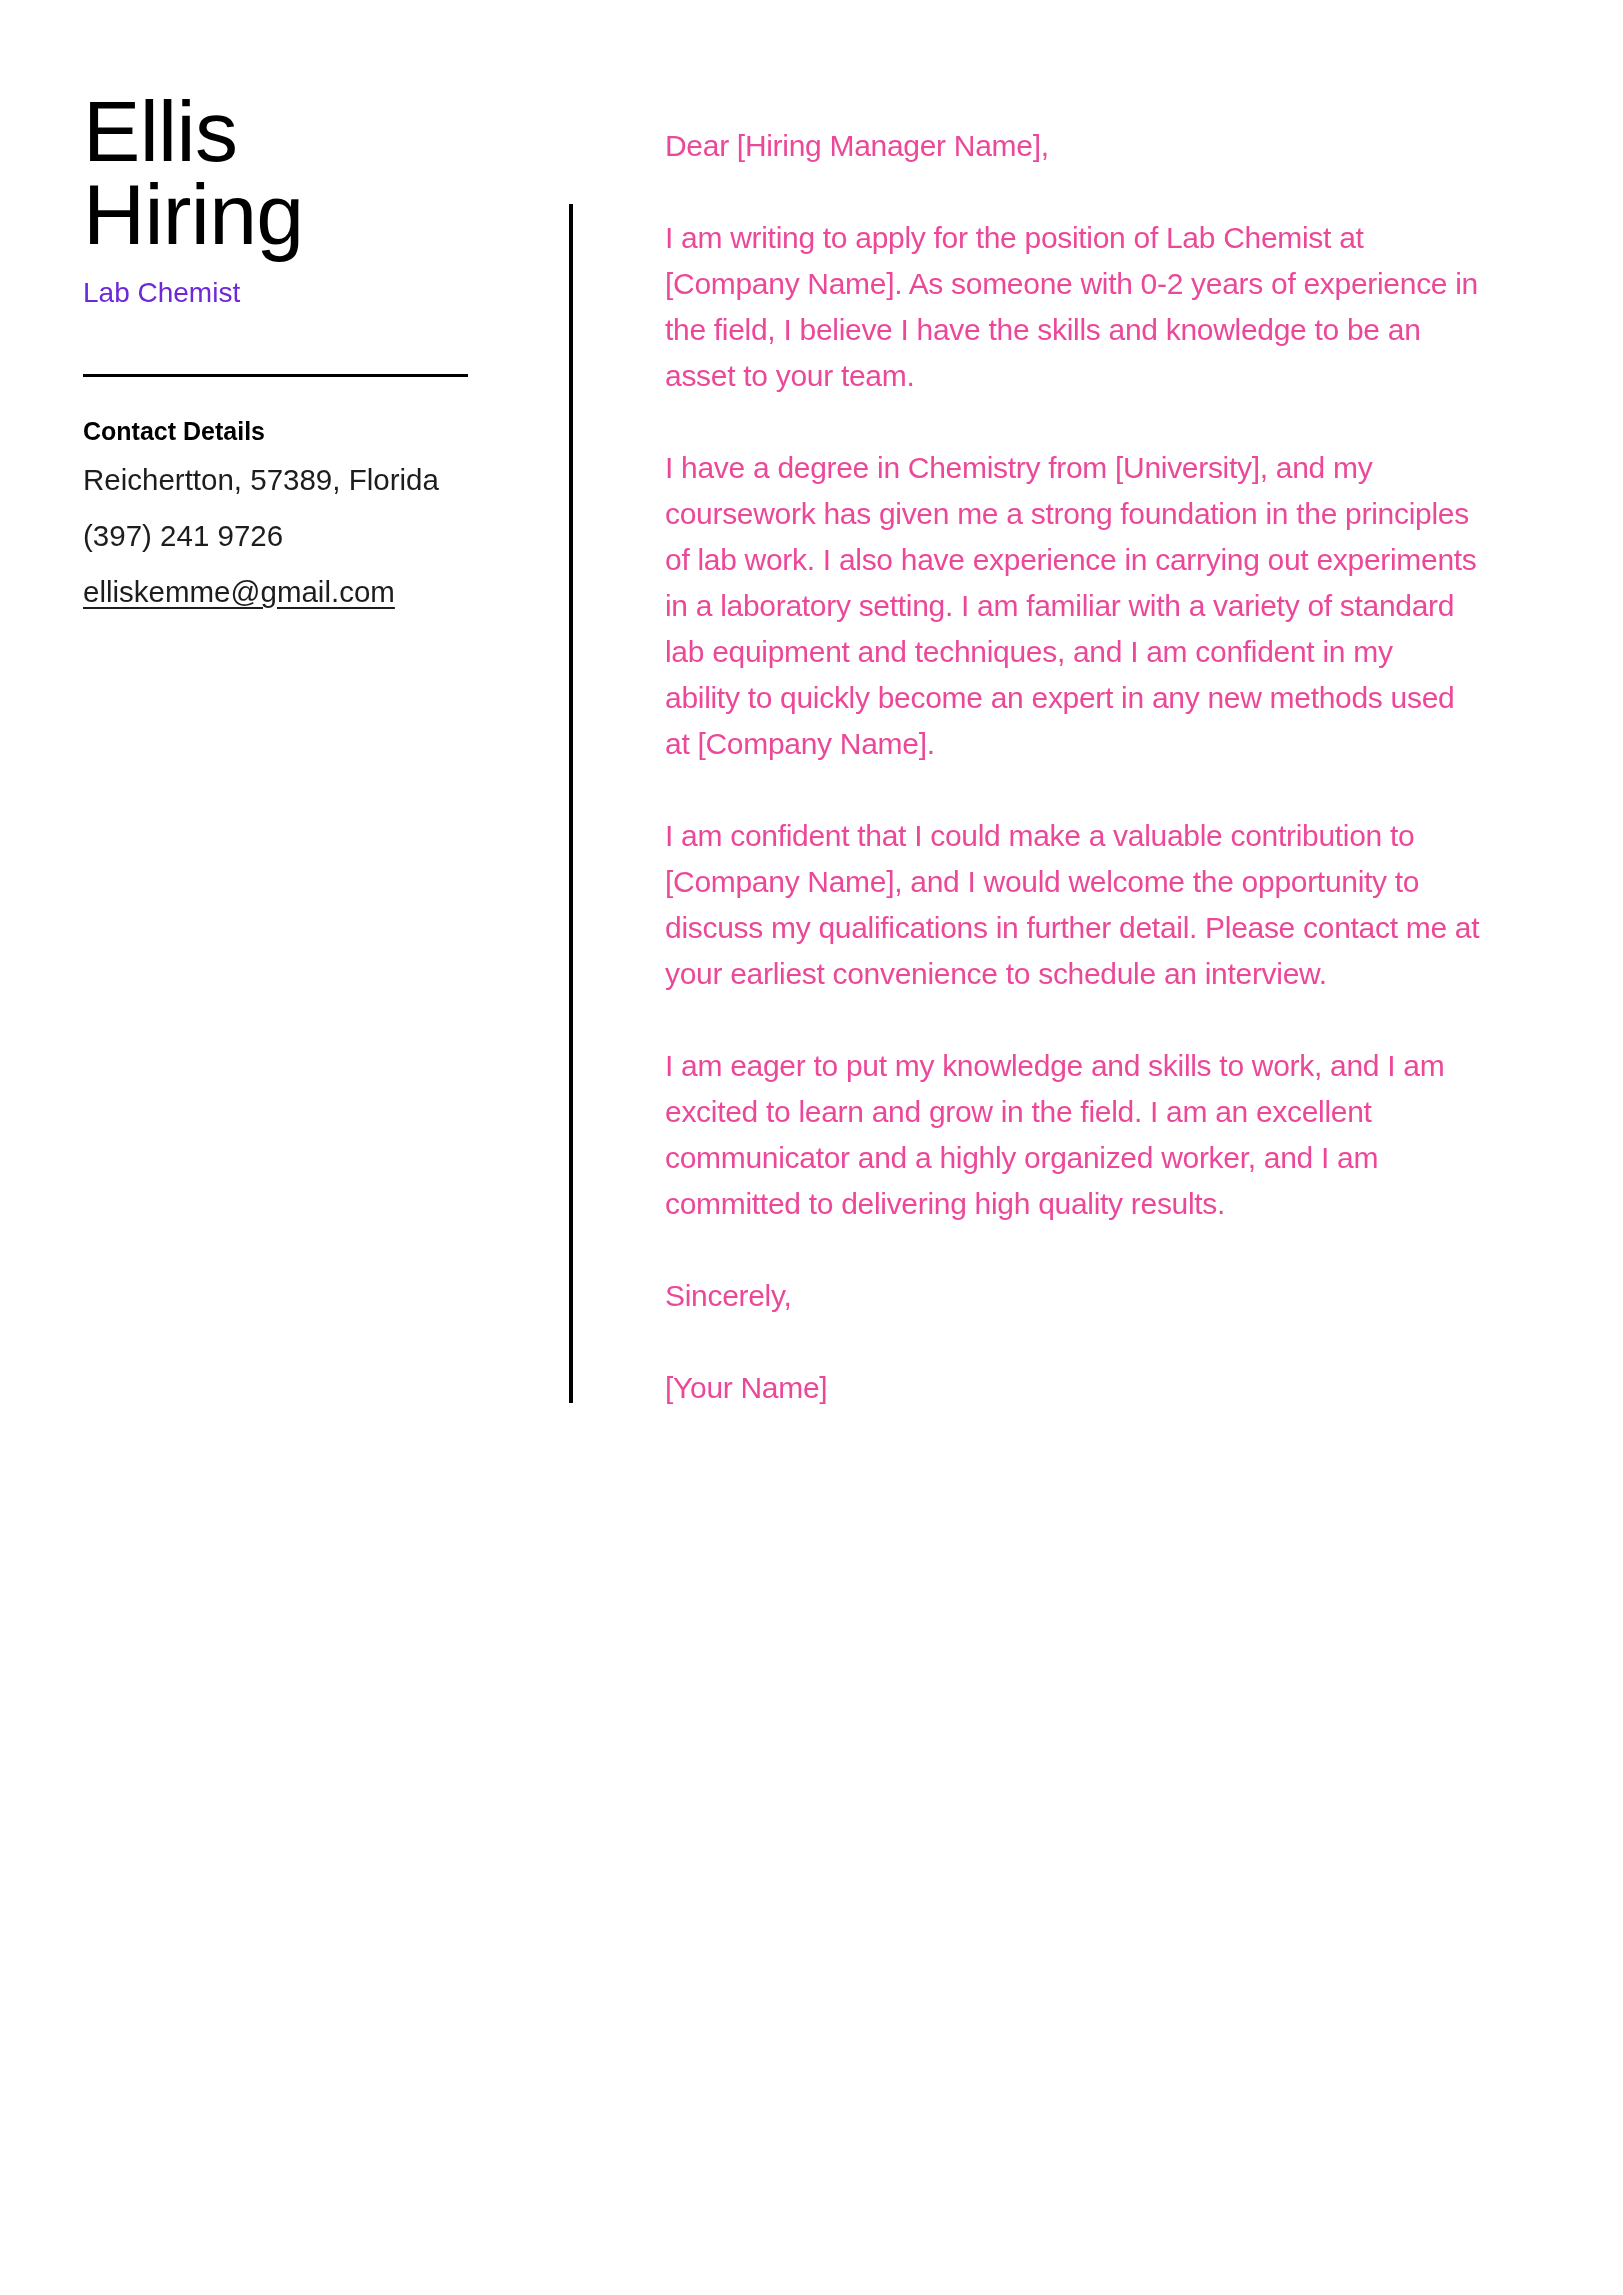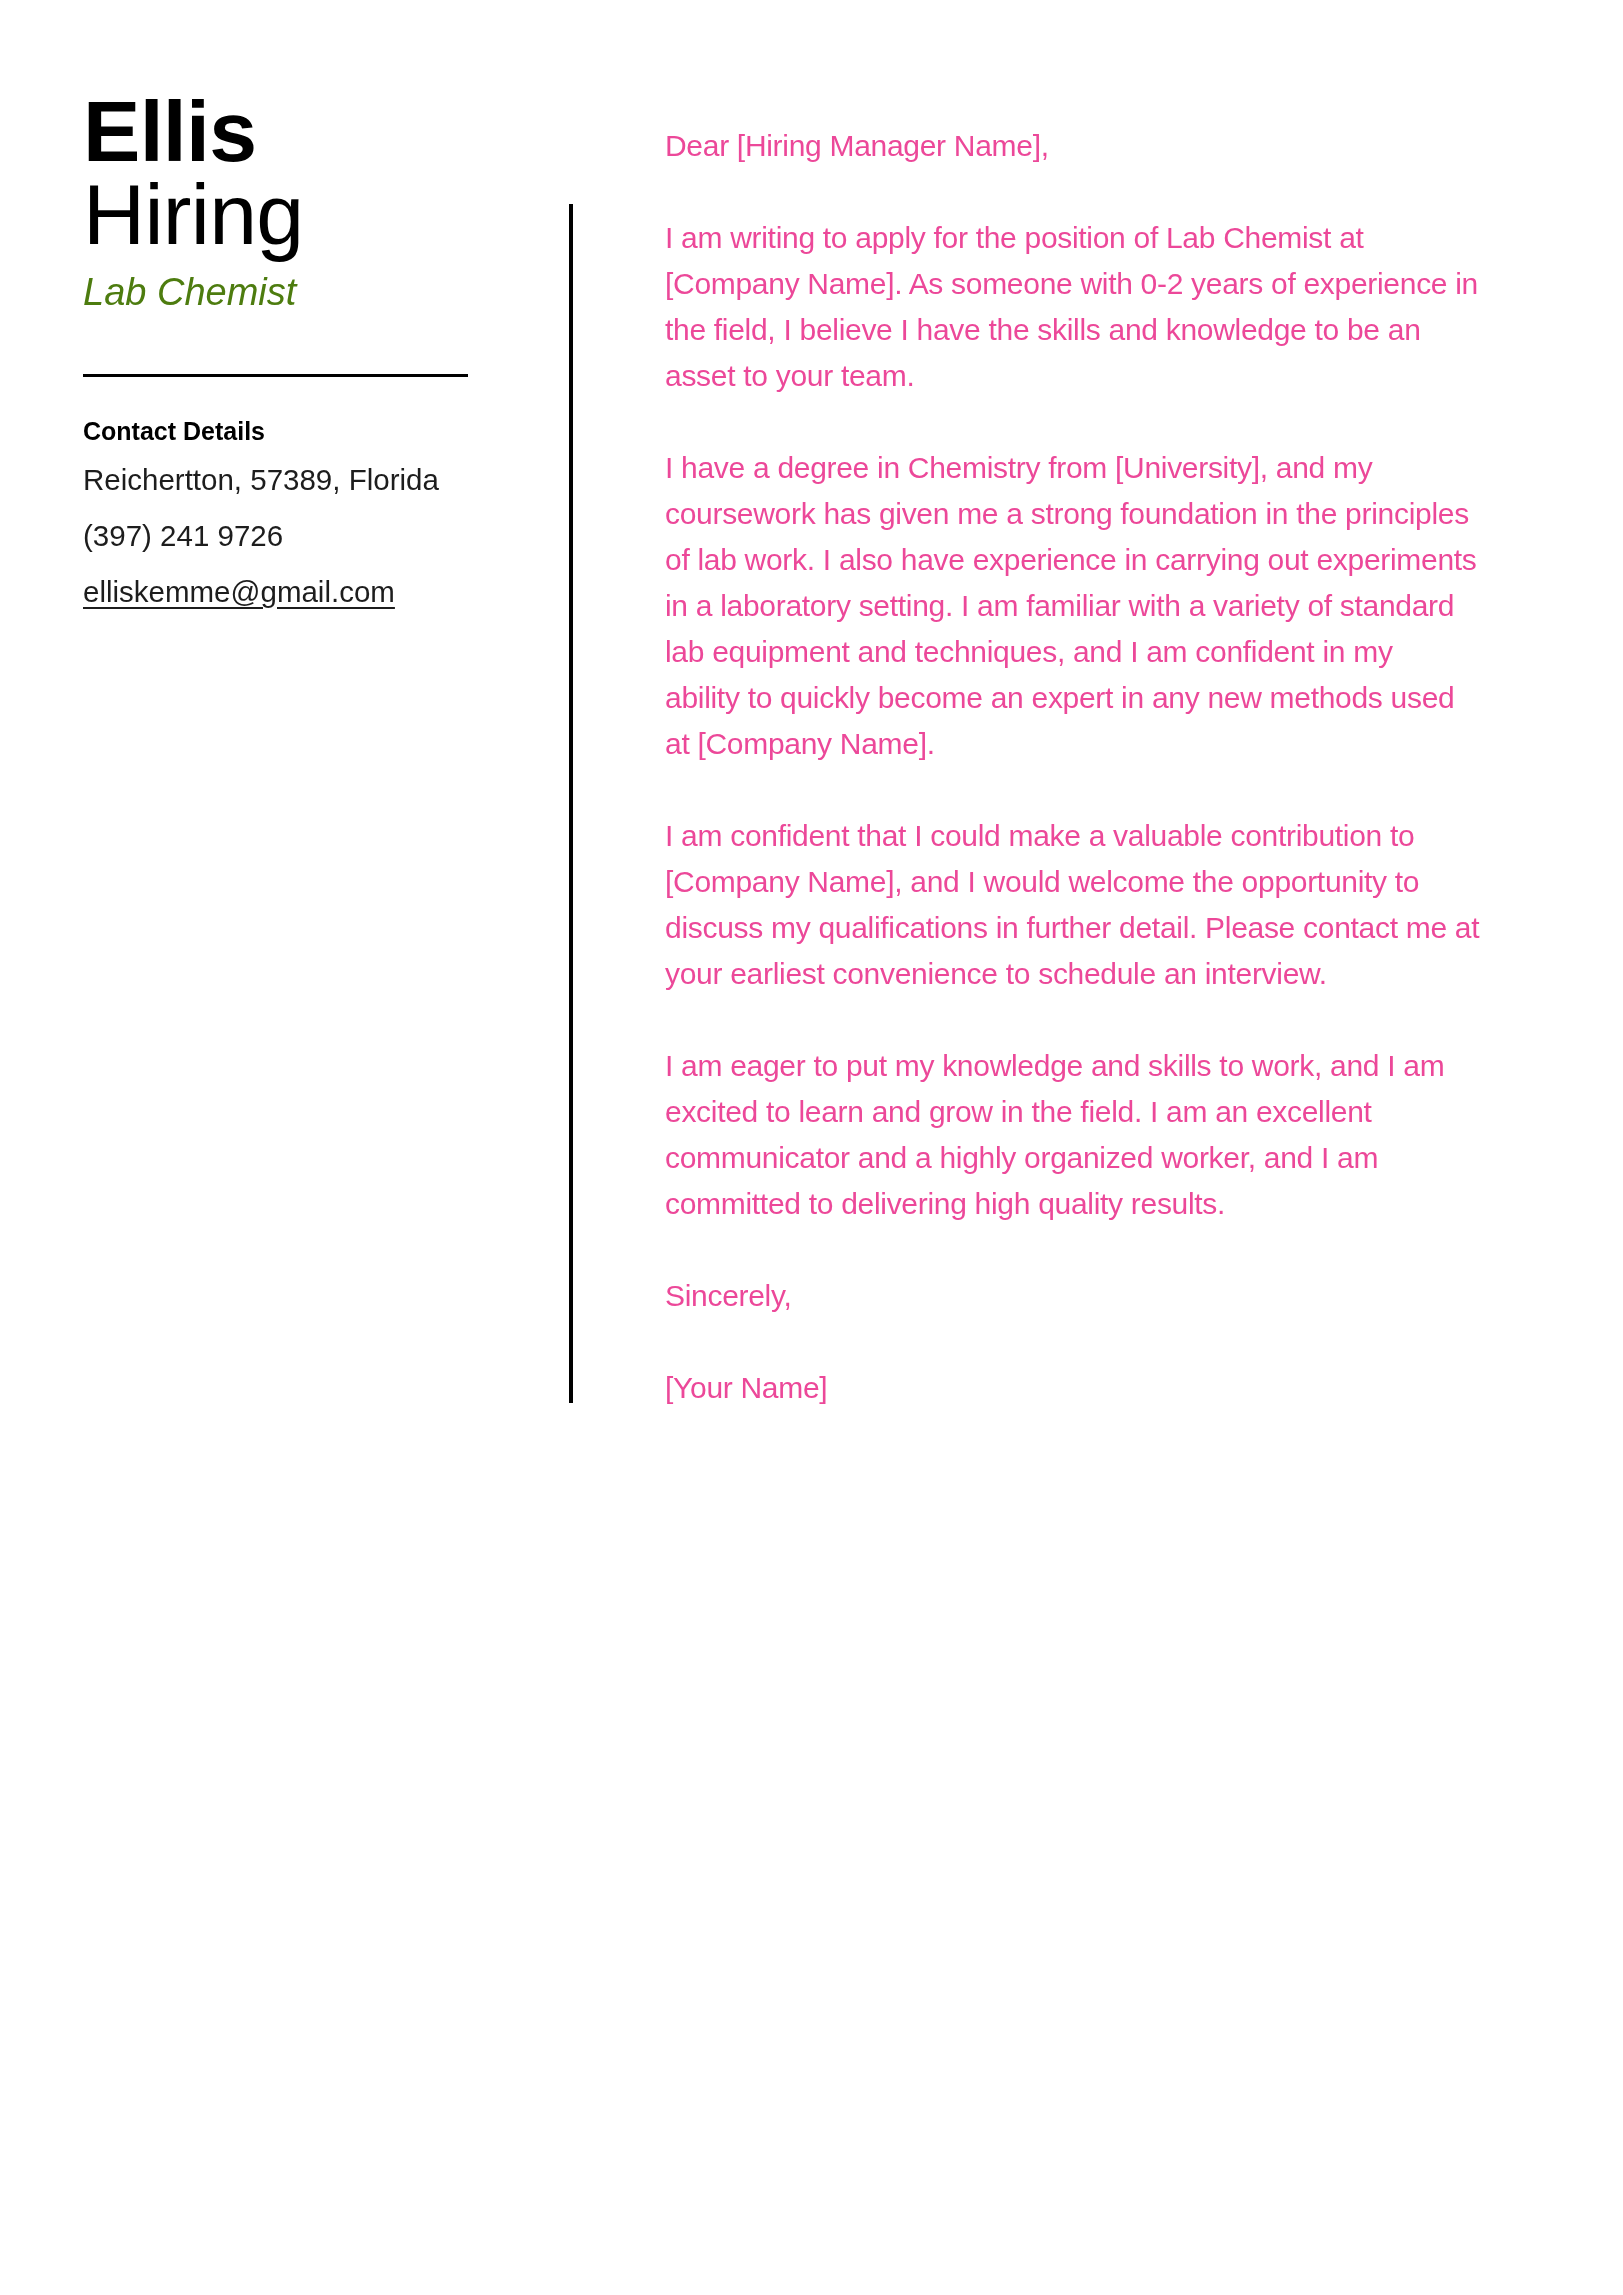--- a/index.html
+++ b/index.html
@@ -20,28 +20,27 @@
     top: 90px;
     width: 399px;
   }
   .name {
     margin: 0;
     font-size: 86px;
     line-height: 83px;
     letter-spacing: -0.7px;
     color: #000000;
   }
-  .name .first { display: block; font-weight: 700; }
+  .name .first { display: block; font-weight: 400; }
   .name .last  { display: block; font-weight: 400; }
   .job-title {
     margin-top: 17px;
-    font-size: 38px;
+    font-size: 28px;
     line-height: 39px;
-    color: #4d7c0f;
-    font-style: italic;
+    color: #6d28d9;
   }
   .divider {
     margin: 62px 0 0 0;
     border: none;
     border-top: 3.9px solid #000000;
     width: 385px;
   }
   .contact-heading {
     margin: 35px 0 0 0;
     font-size: 25px;

